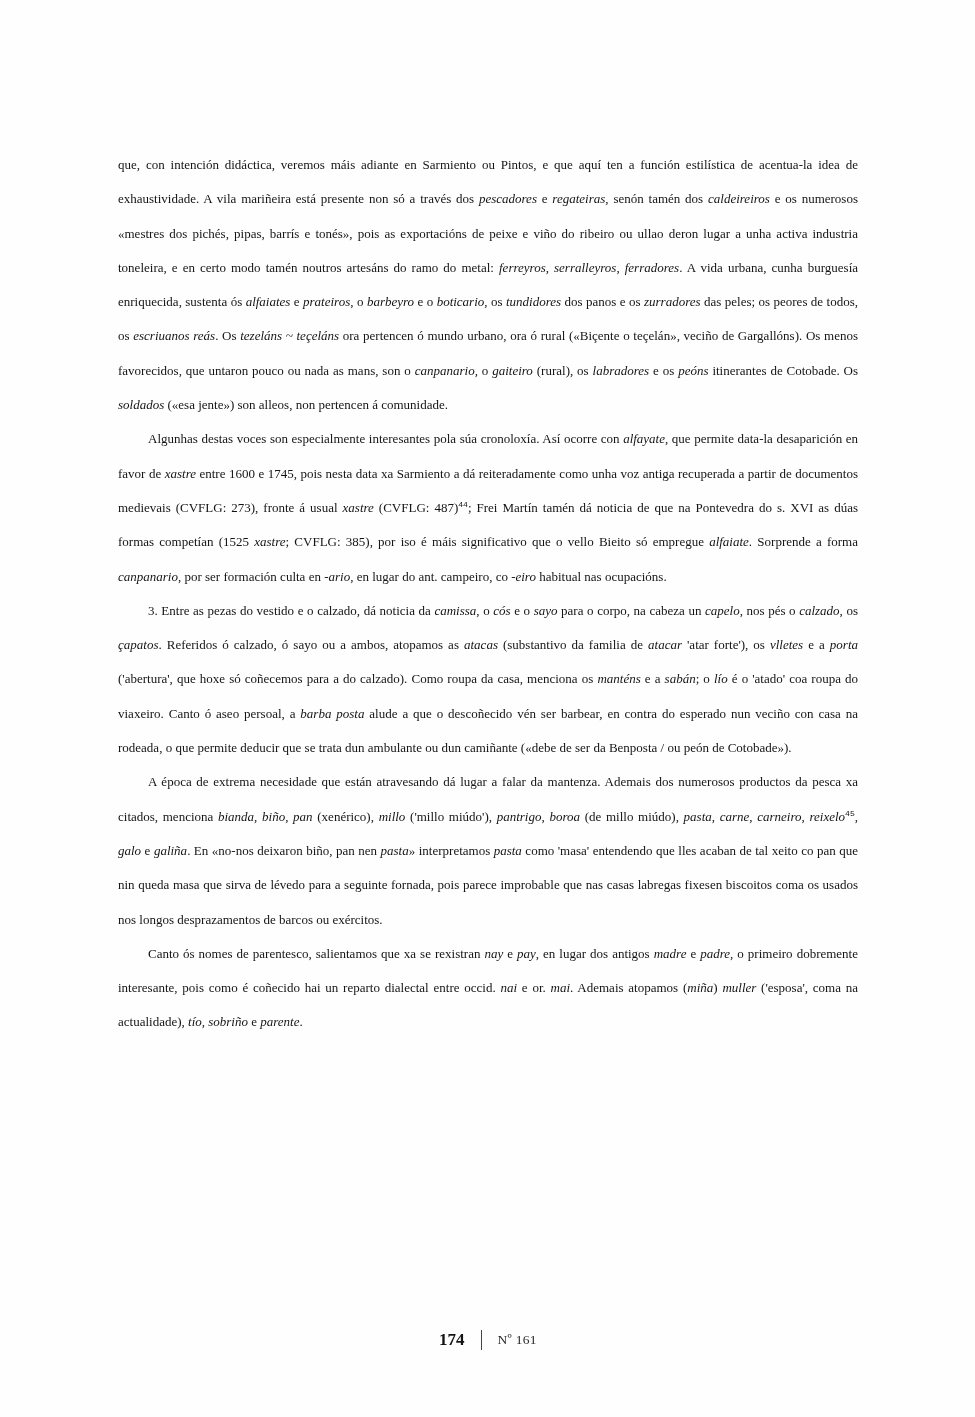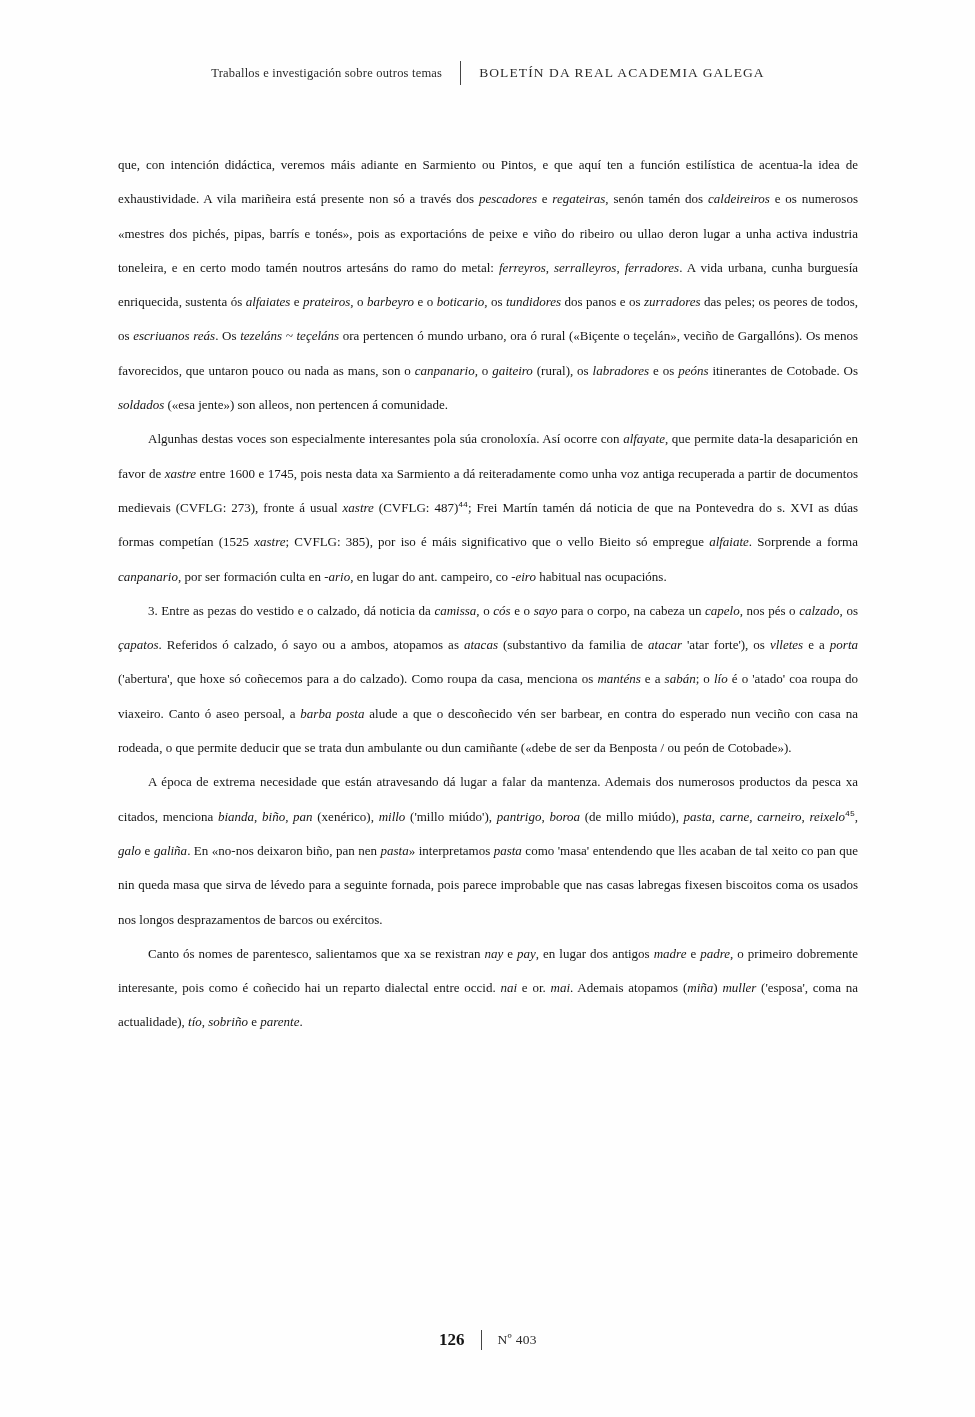--- a/index.html
+++ b/index.html
@@ -110,33 +110,28 @@
     color: #2a2a2a;
     padding-left: 16px;
     letter-spacing: 0.3px;
   }
 </style>
 </head>
 <body>
 
 <div class="page">
 
-  <div class="running-head">
-    <div class="rh-left">Traballos e investigación sobre outros temas</div>
-    <div class="rh-rule"></div>
-    <div class="rh-right">BOLETÍN DA REAL ACADEMIA GALEGA</div>
-  </div>
 
   <div class="body-col">
     <p class="para">que, con intención didáctica, veremos máis adiante en Sarmiento ou Pintos, e que aquí ten a función estilística de acentua-la idea de exhaustividade. A vila mariñeira está presente non só a través dos <i>pescadores</i> e <i>regateiras</i>, senón tamén dos <i>caldeireiros</i> e os numerosos «mestres dos pichés, pipas, barrís e tonés», pois as exportacións de peixe e viño do ribeiro ou ullao deron lugar a unha activa industria toneleira, e en certo modo tamén noutros artesáns do ramo do metal: <i>ferreyros</i>, <i>serralleyros</i>, <i>ferradores</i>. A vida urbana, cunha burguesía enriquecida, sustenta ós <i>alfaiates</i> e <i>prateiros</i>, o <i>barbeyro</i> e o <i>boticario</i>, os <i>tundidores</i> dos panos e os <i>zurradores</i> das peles; os peores de todos, os <i>escriuanos reás</i>. Os <i>tezeláns ~ teçeláns</i> ora pertencen ó mundo urbano, ora ó rural («Biçente o teçelán», veciño de Gargallóns). Os menos favorecidos, que untaron pouco ou nada as mans, son o <i>canpanario</i>, o <i>gaiteiro</i> (rural), os <i>labradores</i> e os <i>peóns</i> itinerantes de Cotobade. Os <i>soldados</i> («esa jente») son alleos, non pertencen á comunidade.</p>
     <p class="para indent">Algunhas destas voces son especialmente interesantes pola súa cronoloxía. Así ocorre con <i>alfayate</i>, que permite data-la desaparición en favor de <i>xastre</i> entre 1600 e 1745, pois nesta data xa Sarmiento a dá reiteradamente como unha voz antiga recuperada a partir de documentos medievais (CVFLG: 273), fronte á usual <i>xastre</i> (CVFLG: 487)<sup>44</sup>; Frei Martín tamén dá noticia de que na Pontevedra do s. XVI as dúas formas competían (1525 <i>xastre</i>; CVFLG: 385), por iso é máis significativo que o vello Bieito só empregue <i>alfaiate</i>. Sorprende a forma <i>canpanario</i>, por ser formación culta en <i>-ario</i>, en lugar do ant. campeiro, co <i>-eiro</i> habitual nas ocupacións.</p>
     <p class="para indent">3. Entre as pezas do vestido e o calzado, dá noticia da <i>camissa</i>, o <i>cós</i> e o <i>sayo</i> para o corpo, na cabeza un <i>capelo</i>, nos pés o <i>calzado</i>, os <i>çapatos</i>. Referidos ó calzado, ó sayo ou a ambos, atopamos as <i>atacas</i> (substantivo da familia de <i>atacar</i> 'atar forte'), os <i>vlletes</i> e a <i>porta</i> ('abertura', que hoxe só coñecemos para a do calzado). Como roupa da casa, menciona os <i>manténs</i> e a <i>sabán</i>; o <i>lío</i> é o 'atado' coa roupa do viaxeiro. Canto ó aseo persoal, a <i>barba posta</i> alude a que o descoñecido vén ser barbear, en contra do esperado nun veciño con casa na rodeada, o que permite deducir que se trata dun ambulante ou dun camiñante («debe de ser da Benposta / ou peón de Cotobade»).</p>
     <p class="para indent">A época de extrema necesidade que están atravesando dá lugar a falar da mantenza. Ademais dos numerosos productos da pesca xa citados, menciona <i>bianda</i>, <i>biño</i>, <i>pan</i> (xenérico), <i>millo</i> ('millo miúdo'), <i>pantrigo</i>, <i>boroa</i> (de millo miúdo), <i>pasta</i>, <i>carne</i>, <i>carneiro</i>, <i>reixelo</i><sup>45</sup>, <i>galo</i> e <i>galiña</i>. En «no-nos deixaron biño, pan nen <i>pasta</i>» interpretamos <i>pasta</i> como 'masa' entendendo que lles acaban de tal xeito co pan que nin queda masa que sirva de lévedo para a seguinte fornada, pois parece improbable que nas casas labregas fixesen biscoitos coma os usados nos longos desprazamentos de barcos ou exércitos.</p>
     <p class="para indent">Canto ós nomes de parentesco, salientamos que xa se rexistran <i>nay</i> e <i>pay</i>, en lugar dos antigos <i>madre</i> e <i>padre</i>, o primeiro dobremente interesante, pois como é coñecido hai un reparto dialectal entre occid. <i>nai</i> e or. <i>mai</i>. Ademais atopamos (<i>miña</i>) <i>muller</i> ('esposa', coma na actualidade), <i>tío</i>, <i>sobriño</i> e <i>parente</i>.</p>
   </div>
 
   <div class="footer">
-    <div class="folio">126</div>
+    <div class="folio">174</div>
     <div class="footer-rule"></div>
-    <div class="issue">Nº 403</div>
+    <div class="issue">Nº 161</div>
   </div>
 
 </div>
 
 </body></html>

